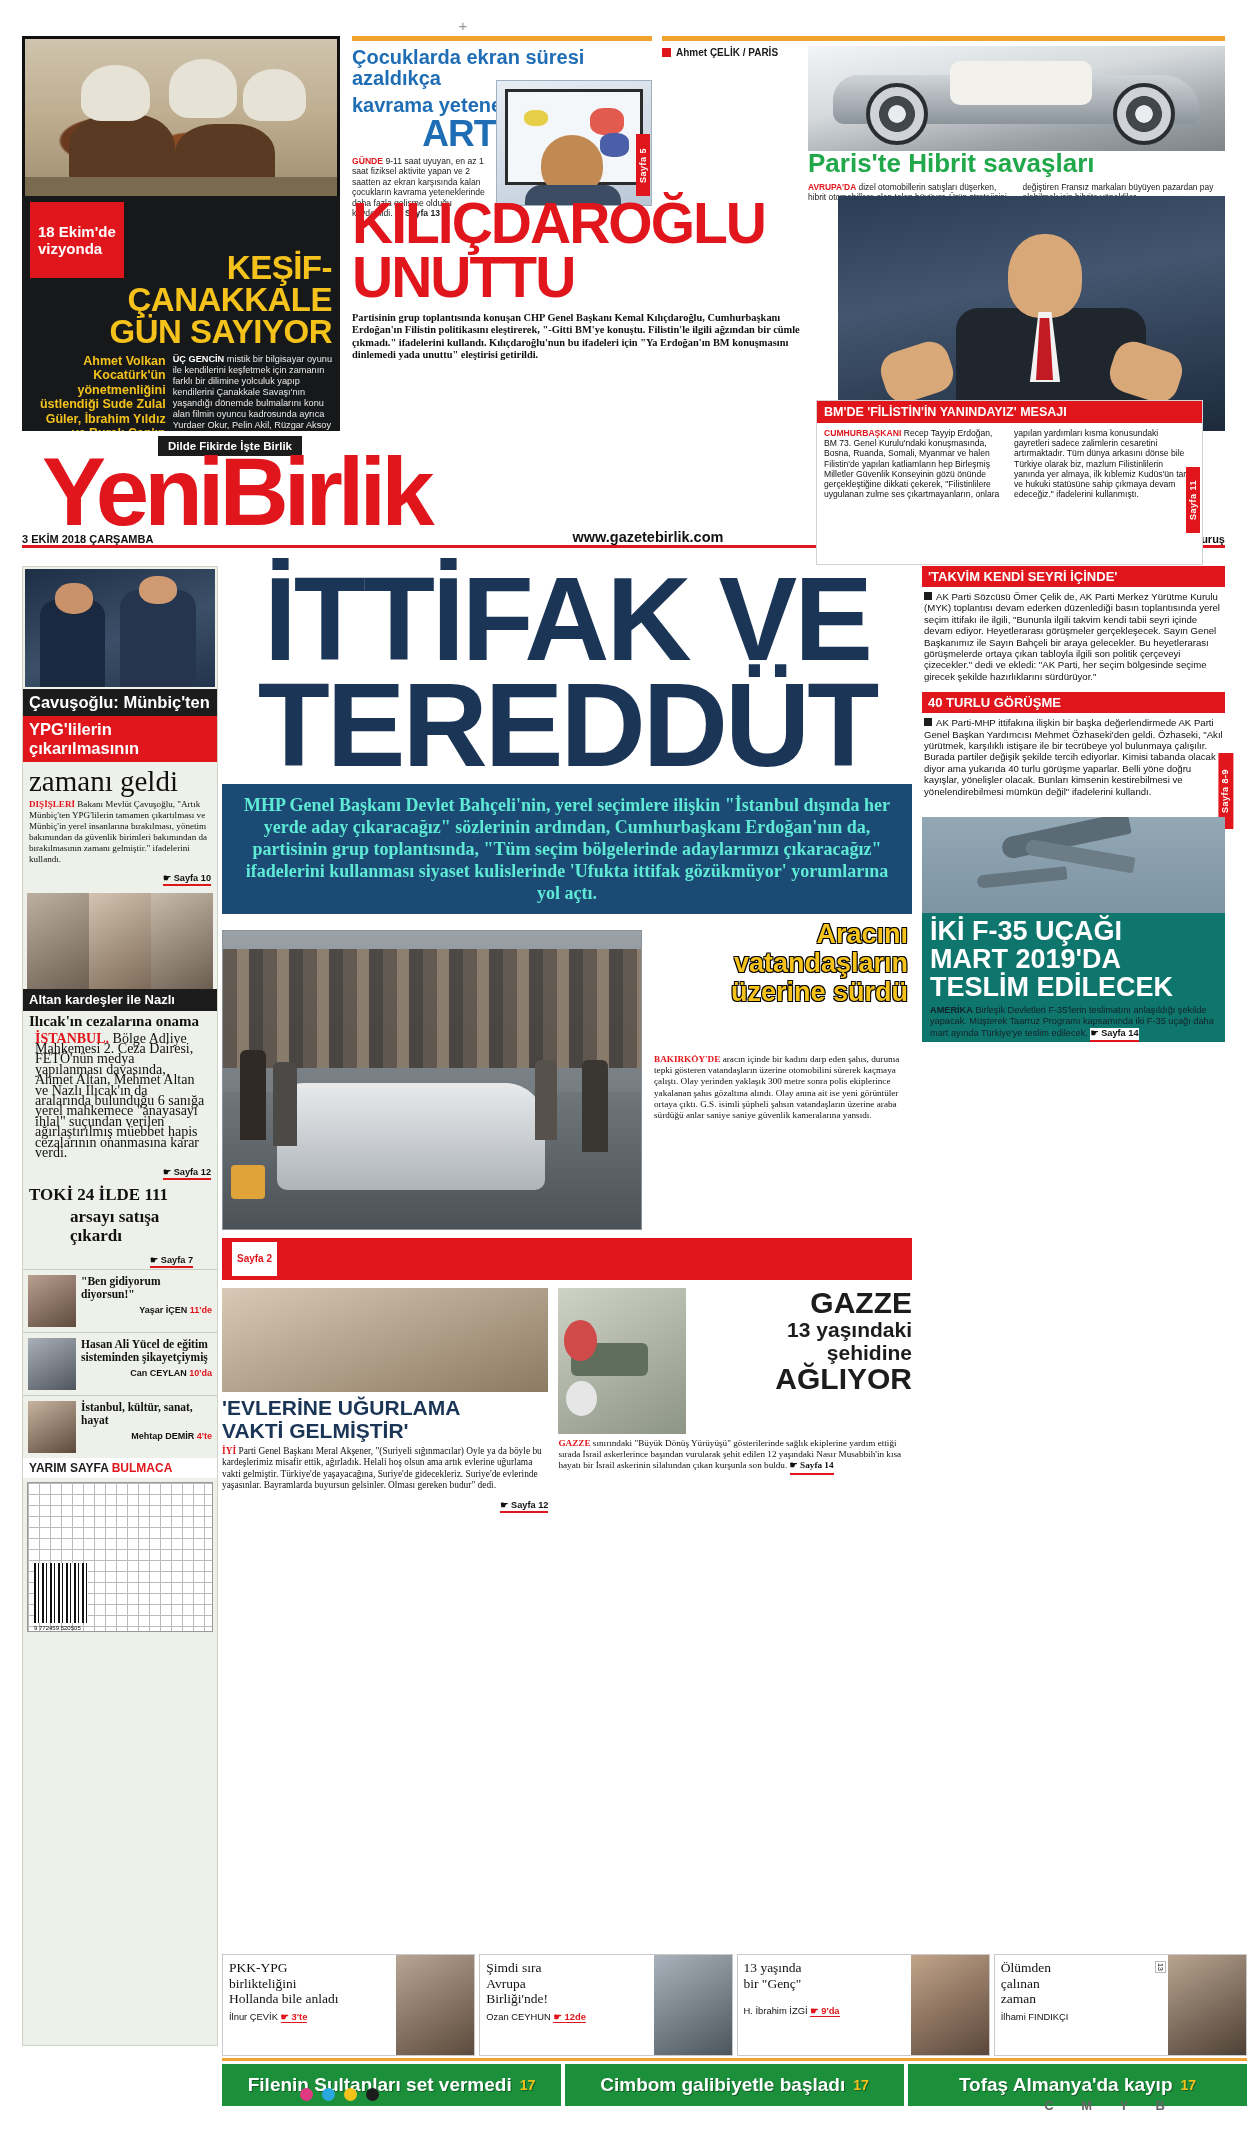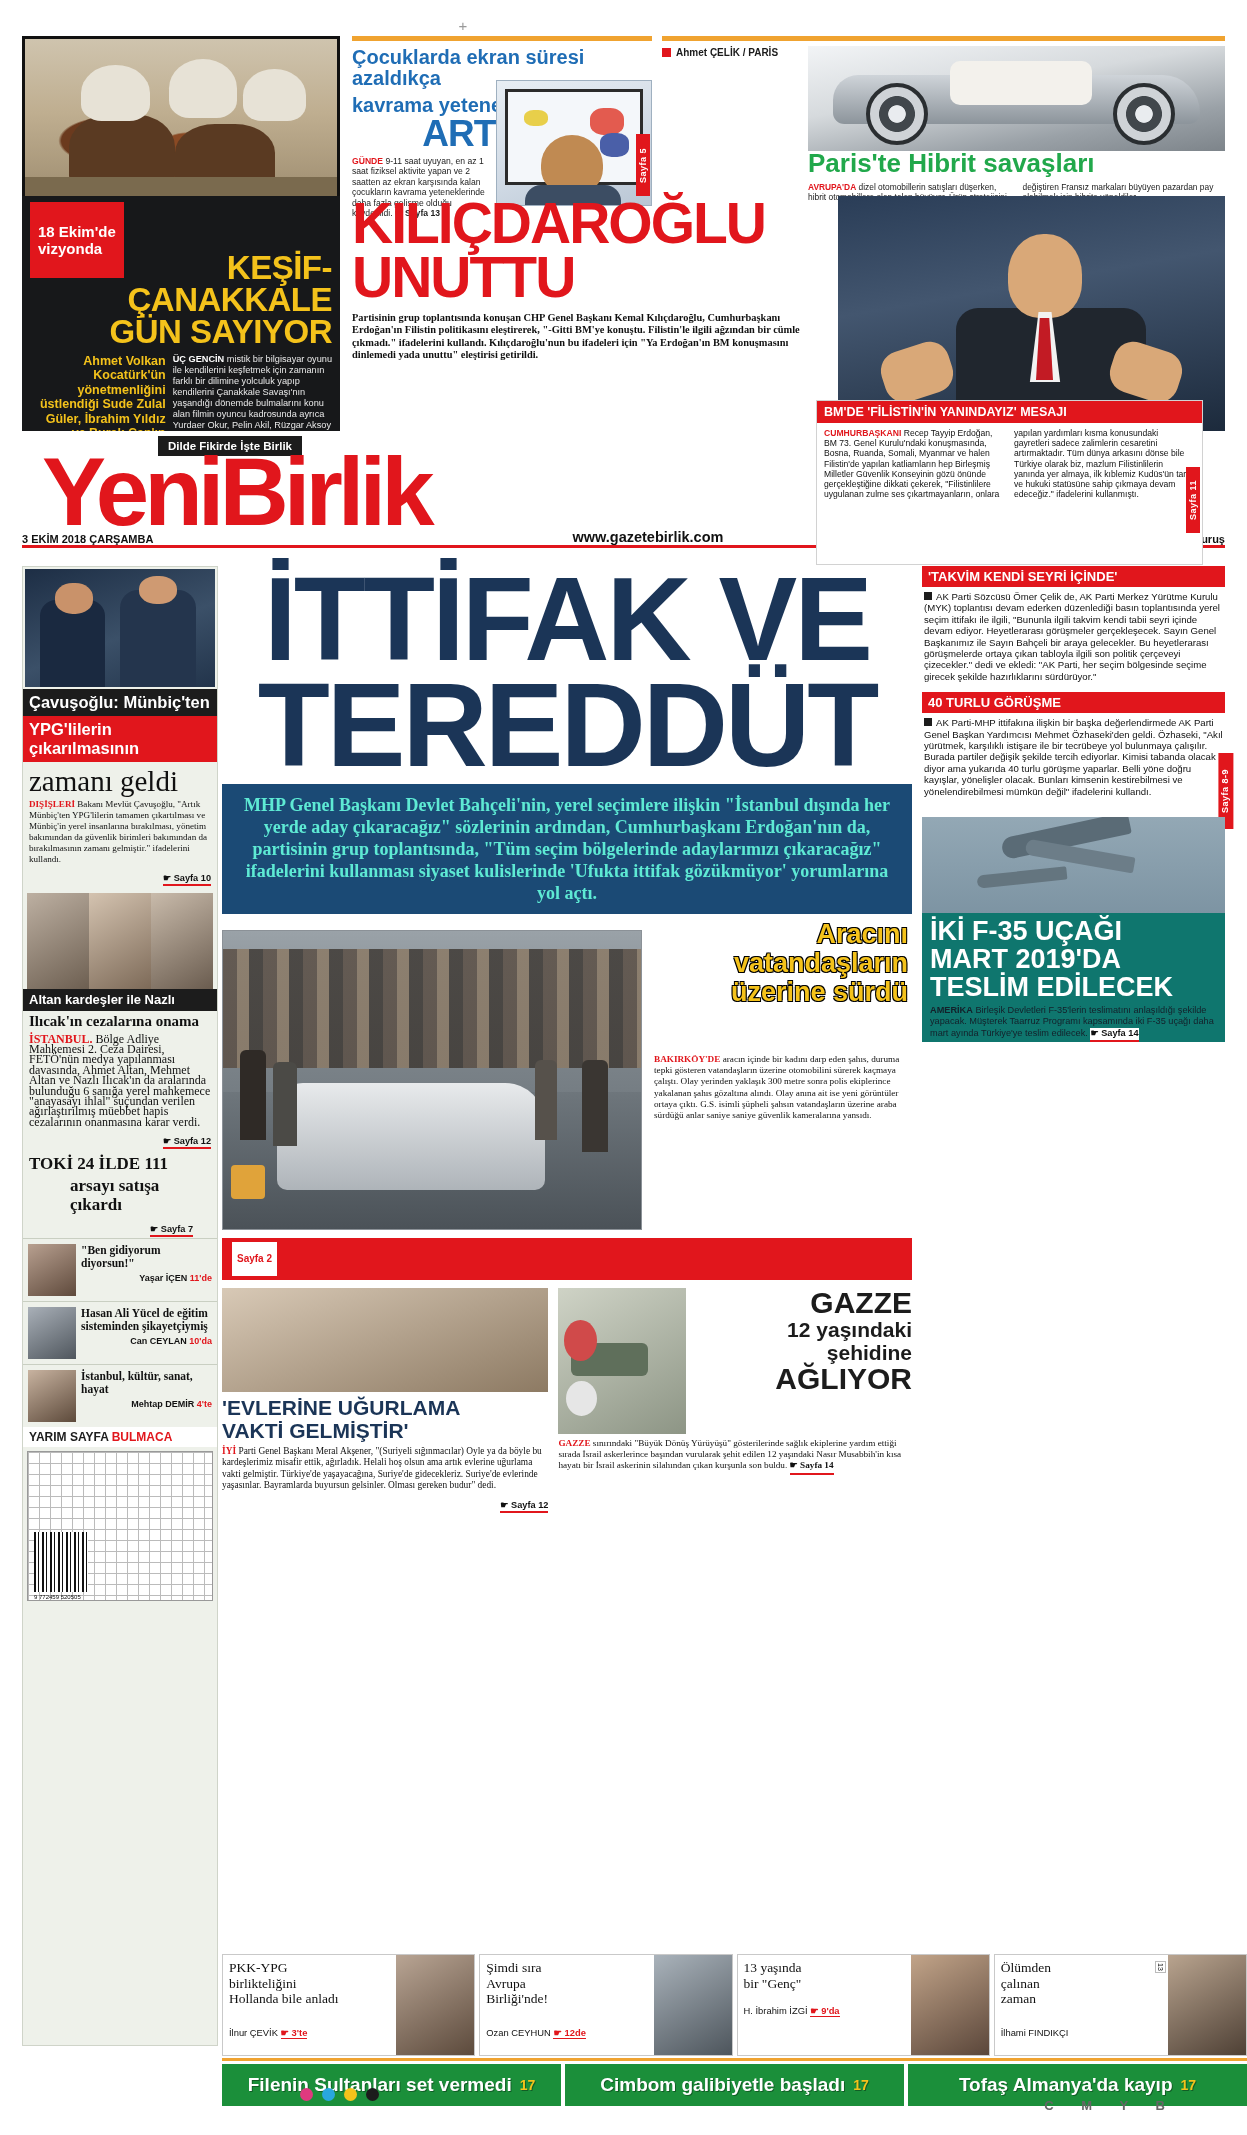--- a/index.html
+++ b/index.html
@@ -149,21 +149,21 @@
   .cav-h2{ background:#e1161c; color:#fff; font-weight:bold; font-size:16.5px; padding:4px 6px; line-height:19px; }
   .cav-h3{ font-size:29px; line-height:31px; padding:4px 6px 2px; }
   .cav-body{ font-size:9.1px; line-height:11px; padding:0 6px; }
   .cav-body .lead{ color:#e1161c; font-weight:bold; }
   .sayfa{ color:#111; font-weight:bold; font-size:9.2px; border-bottom:2px solid #e1161c; display:inline-block; padding-bottom:1px; }
 
   .altan-photo{ height:96px; margin:5px 4px 0; background:linear-gradient(135deg,#8e8e8e,#cfcfcf 40%,#7d7d7d); position:relative; overflow:hidden; display:flex; }
   .face{ flex:1; position:relative; }
   .altan-h{ background:#1c1c1c; color:#fff; font-weight:bold; font-size:13px; padding:3px 6px; line-height:15.5px; }
   .altan-h2{ font-size:15px; line-height:17px; padding:2px 6px; }
-  .altan-body{ font-size:12px; line-height:10.4px; padding:2px 6px; }
+  .altan-body{ font-size:14px; line-height:10.4px; padding:2px 12px; }
   .altan-body .lead{ color:#e1161c; font-weight:bold; }
 
   .toki-h{ font-size:17px; line-height:19.5px; padding:4px 6px 2px; }
   .opin{ display:flex; gap:5px; padding:5px 5px; border-top:1px solid #c9cfc2; align-items:flex-start; }
   .opin-photo{ width:48px; height:52px; flex:none; background:linear-gradient(150deg,#b8a090,#5f4a3c); }
   .opin-txt{ font-size:11.5px; line-height:13.4px; }
   .opin-name{ font-size:9px; font-weight:bold; text-align:right; margin-top:3px; }
   .opin-name .pg{ color:#e1161c; }
 
   .bulmaca-h{ background:#ffffff; color:#1c1c1c; font-weight:bold; font-size:12px; padding:3px 6px; }
@@ -233,21 +233,21 @@
   .jet{ position:absolute; background:#5a6b76; }
   .f35-h{ color:#fff; font-weight:bold; font-size:27px; line-height:28px; padding:4px 8px 0; }
   .f35-body{ font-size:9.2px; line-height:11.2px; padding:4px 8px 0; color:#14202a; }
   .f35-body .lead{ font-weight:bold; }
 
   
   .colstrip{ position:absolute; left:200px; top:1388px; width:1025px; height:102px; display:flex; gap:4px; }
   .colcard{ flex:1; border:1px solid #c9c9c9; background:#fff; display:flex; overflow:hidden; position:relative; }
   .colcard .txt{ padding:5px 5px 0 6px; flex:1; }
   .colcard .ttl{ font-size:13.5px; line-height:15.5px; font-weight:normal; }
-  .colcard .nm{ font-size:9.4px; margin-top:20px; }
+  .colcard .nm{ font-size:9.4px; margin-top:4px; }
   .colcard .nm .pg{ color:#e1161c; font-weight:bold; border-bottom:1.5px solid #e1161c; }
   .colcard .ph{ width:78px; flex:none; background:linear-gradient(150deg,#b9a594,#5c4a3c); }
   .vtag{ position:absolute; right:80px; top:6px; writing-mode:vertical-rl; font-size:7px; background:#fff; padding:1px; border:1px solid #bbb; }
 
   .sportstrip{ position:absolute; left:200px; top:1498px; width:1025px; height:42px; display:flex; gap:4px; }
   .sportitem{ flex:1; background:#1b8f3a; color:#fff; font-weight:bold; font-size:19px;
     display:flex; align-items:center; justify-content:center; gap:8px;
     text-shadow:1px 1px 0 rgba(0,0,0,.35); }
   .sportitem .pg{ color:#f4c21b; font-size:14px; }
   .orange-rule{ position:absolute; left:200px; top:1492px; width:1025px; height:3px; background:#f0a330; }
@@ -513,21 +513,21 @@
 
         <div style="width:52%;">
           <div style="display:flex; gap:8px;">
             <div class="gazze-photo">
               <div style="position:absolute;left:10%;top:38%;width:60%;height:22%;background:#5f6f5b;border-radius:6px;"></div>
               <div style="position:absolute;left:4%;top:22%;width:26%;height:28%;background:#d04a4a;border-radius:50%;"></div>
               <div style="position:absolute;left:6%;bottom:12%;width:24%;height:24%;background:#e6e6e6;border-radius:50%;"></div>
             </div>
             <div class="gazze-h" style="flex:1;">
               <div class="g1">GAZZE</div>
-              <div class="g2">12 yaşındaki</div>
+              <div class="g2">13 yaşındaki</div>
               <div class="g2">şehidine</div>
               <div class="g1">AĞLIYOR</div>
             </div>
           </div>
           <div class="gazze-body serif">
             <span class="lead">GAZZE</span>
             <span>sınırındaki "Büyük Dönüş Yürüyüşü" gösterilerinde sağlık ekiplerine yardım ettiği sırada İsrail askerlerince başından vurularak şehit edilen 12 yaşındaki Nasır Musabbih'in kısa hayatı bir İsrail askerinin silahından çıkan kurşunla son buldu.</span>
             <span class="sayfa">☛ <span>Sayfa 14</span></span>
           </div>
         </div>

